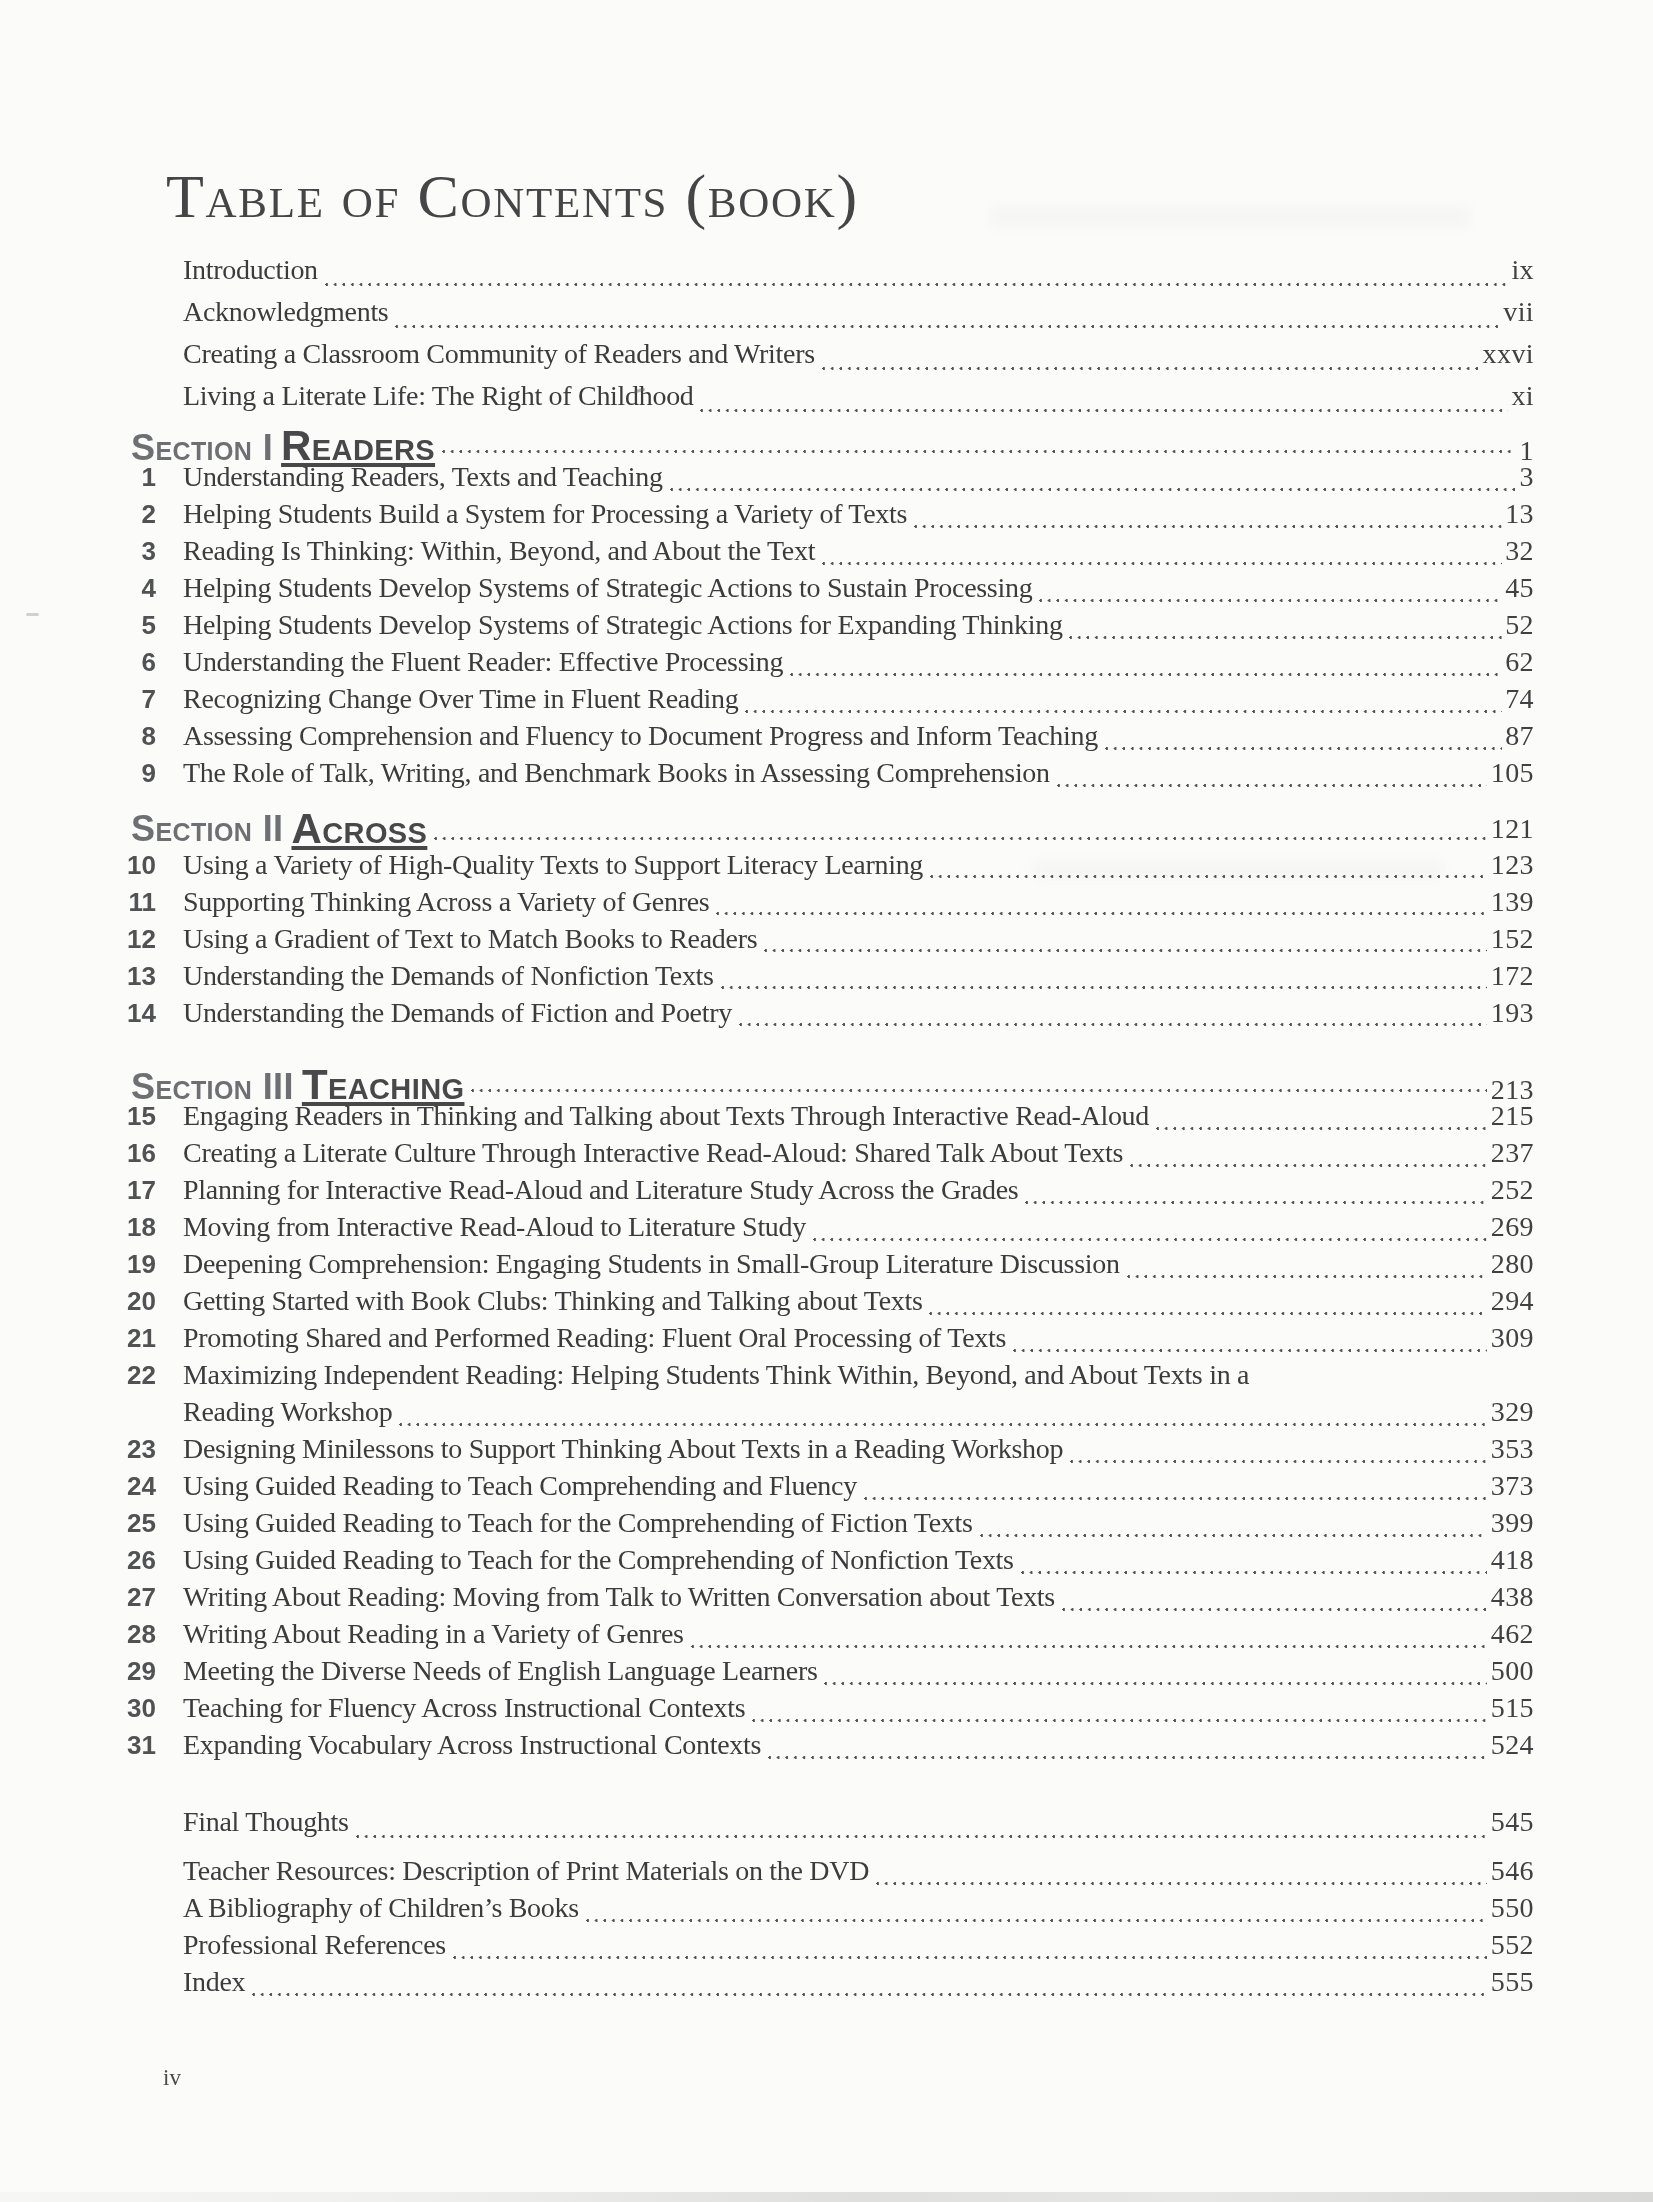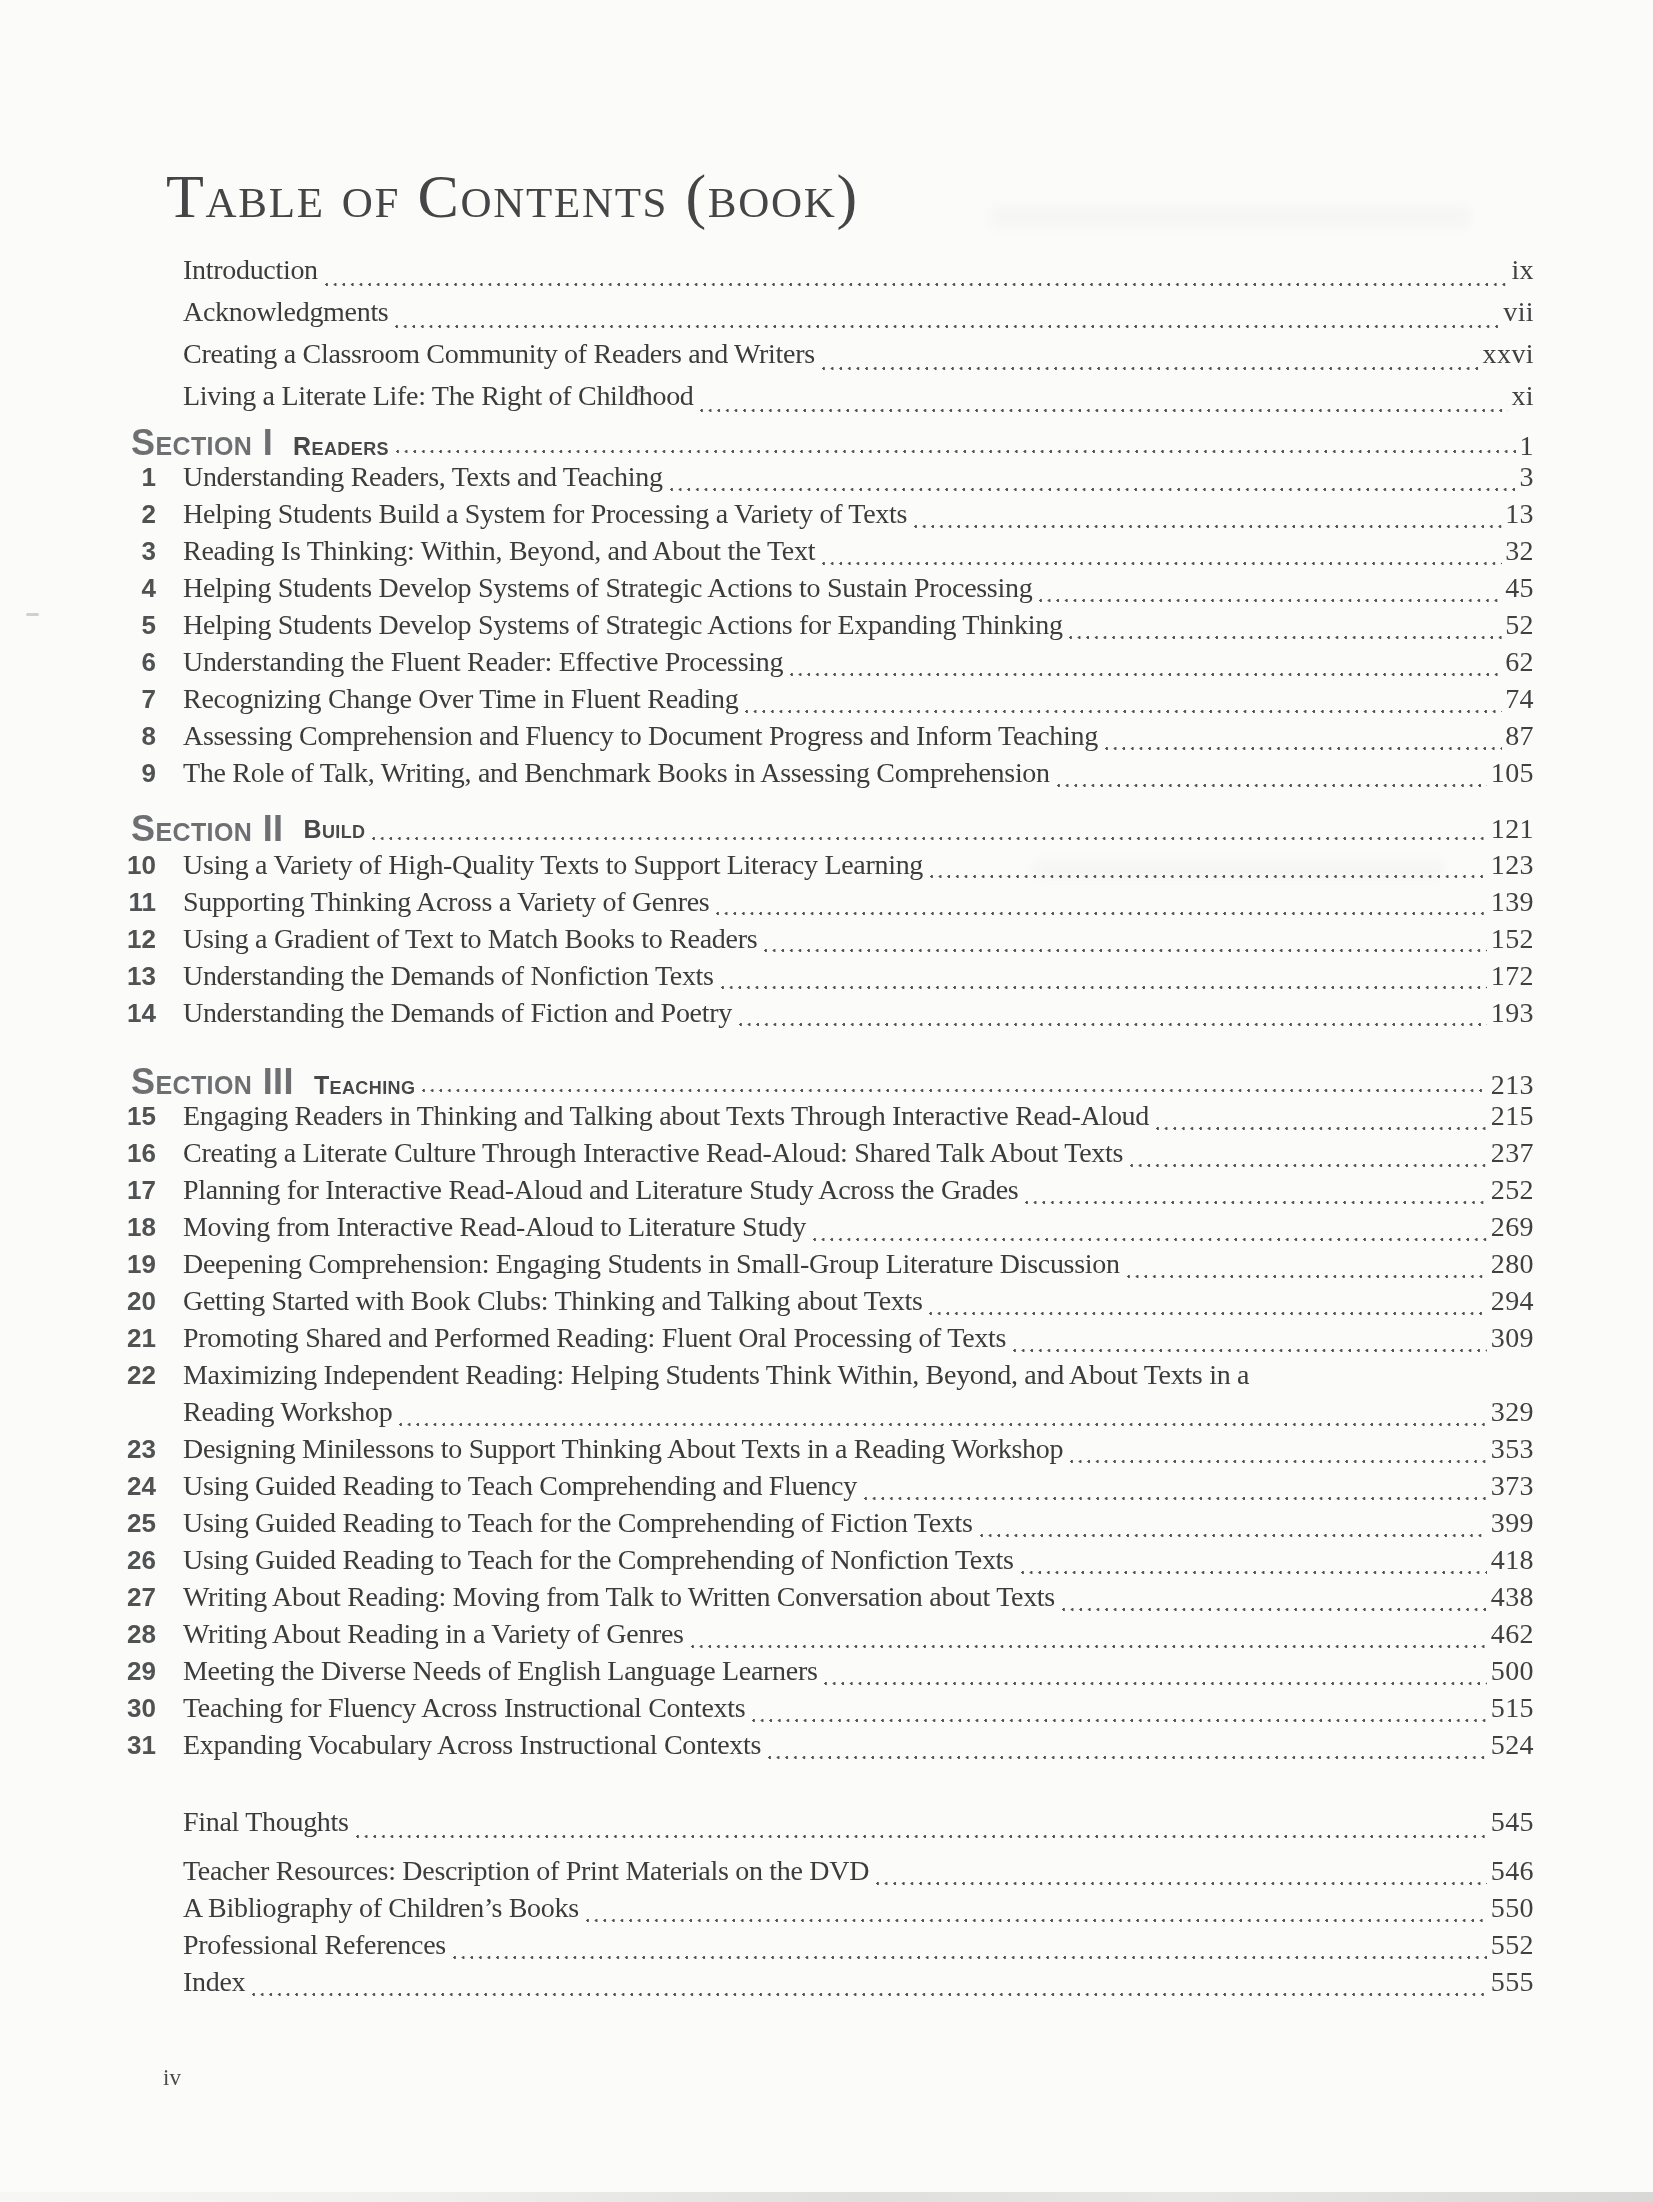--- a/index.html
+++ b/index.html
@@ -46,22 +46,22 @@
   .pg{font-size:28px;color:#414043;letter-spacing:0.4px;}
   .sec-head{display:flex;align-items:baseline;height:39px;}
   .sec-head .sec-label{
     font-family:"Liberation Sans", sans-serif;font-weight:bold;
     font-variant:small-caps;font-size:36px;color:#6e6f72;
     letter-spacing:0.4px;
     margin-left:28px;
   }
   .sec-head .sec-name{
     font-family:"Liberation Sans", sans-serif;font-weight:bold;
-    font-variant:small-caps;font-size:25px;color:#48484a;
-    margin-left:20px;letter-spacing:0.4px;
+    font-variant:small-caps;font-size:42px;color:#48484a;
+    margin-left:8px;letter-spacing:0.4px;text-decoration:underline;
   }
   .sec-head .dots{margin-bottom:7.7px;}
   .sec2{margin-top:15.5px;align-items:center;}
   .sec3{margin-top:27.5px;}
   .closing{margin-top:40px;}
   .backmatter{margin-top:6.9px;}
   .footer{
     margin-top:62px;margin-left:60px;
     font-size:23px;color:#4a4a4c;
   }
@@ -179,21 +179,21 @@
         </div>
         <div class="row ch">
           <div class="num">9</div>
           <div class="t">The Role of Talk, Writing, and Benchmark Books in Assessing Comprehension</div>
           <div class="dots"></div>
           <div class="pg">105</div>
         </div>
       </div>
       <div class="sec-head sec2">
         <div class="sec-label">Section II</div>
-        <div class="sec-name">Build</div>
+        <div class="sec-name">Across</div>
         <div class="dots"></div>
         <div class="pg">121</div>
       </div>
       <div class="chapters">
         <div class="row ch">
           <div class="num">10</div>
           <div class="t">Using a Variety of High-Quality Texts to Support Literacy Learning</div>
           <div class="dots"></div>
           <div class="pg">123</div>
         </div>

